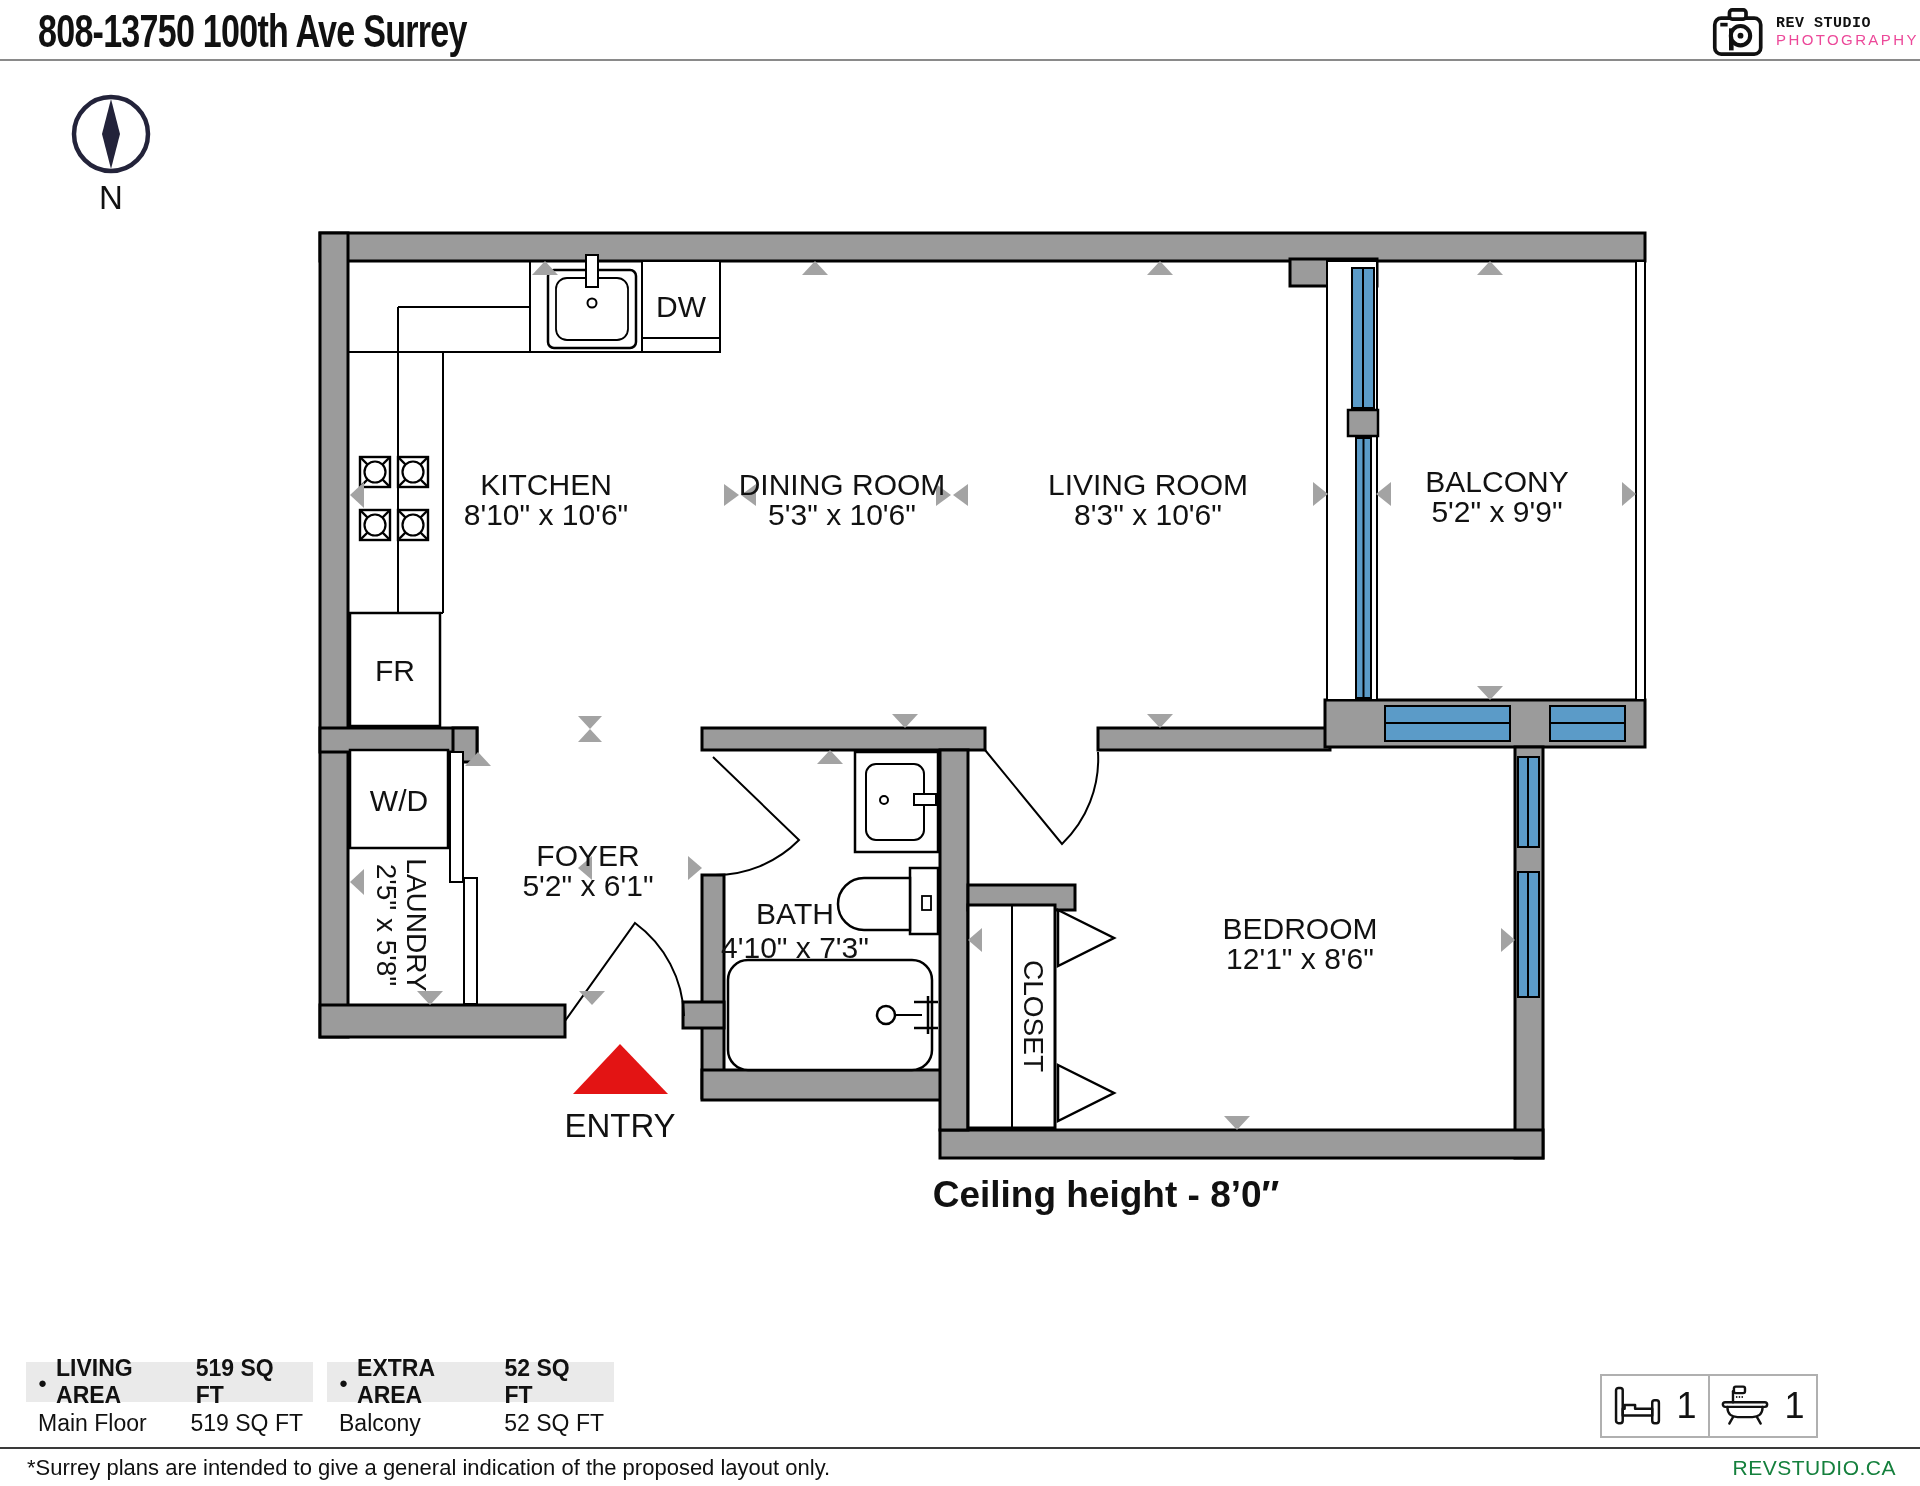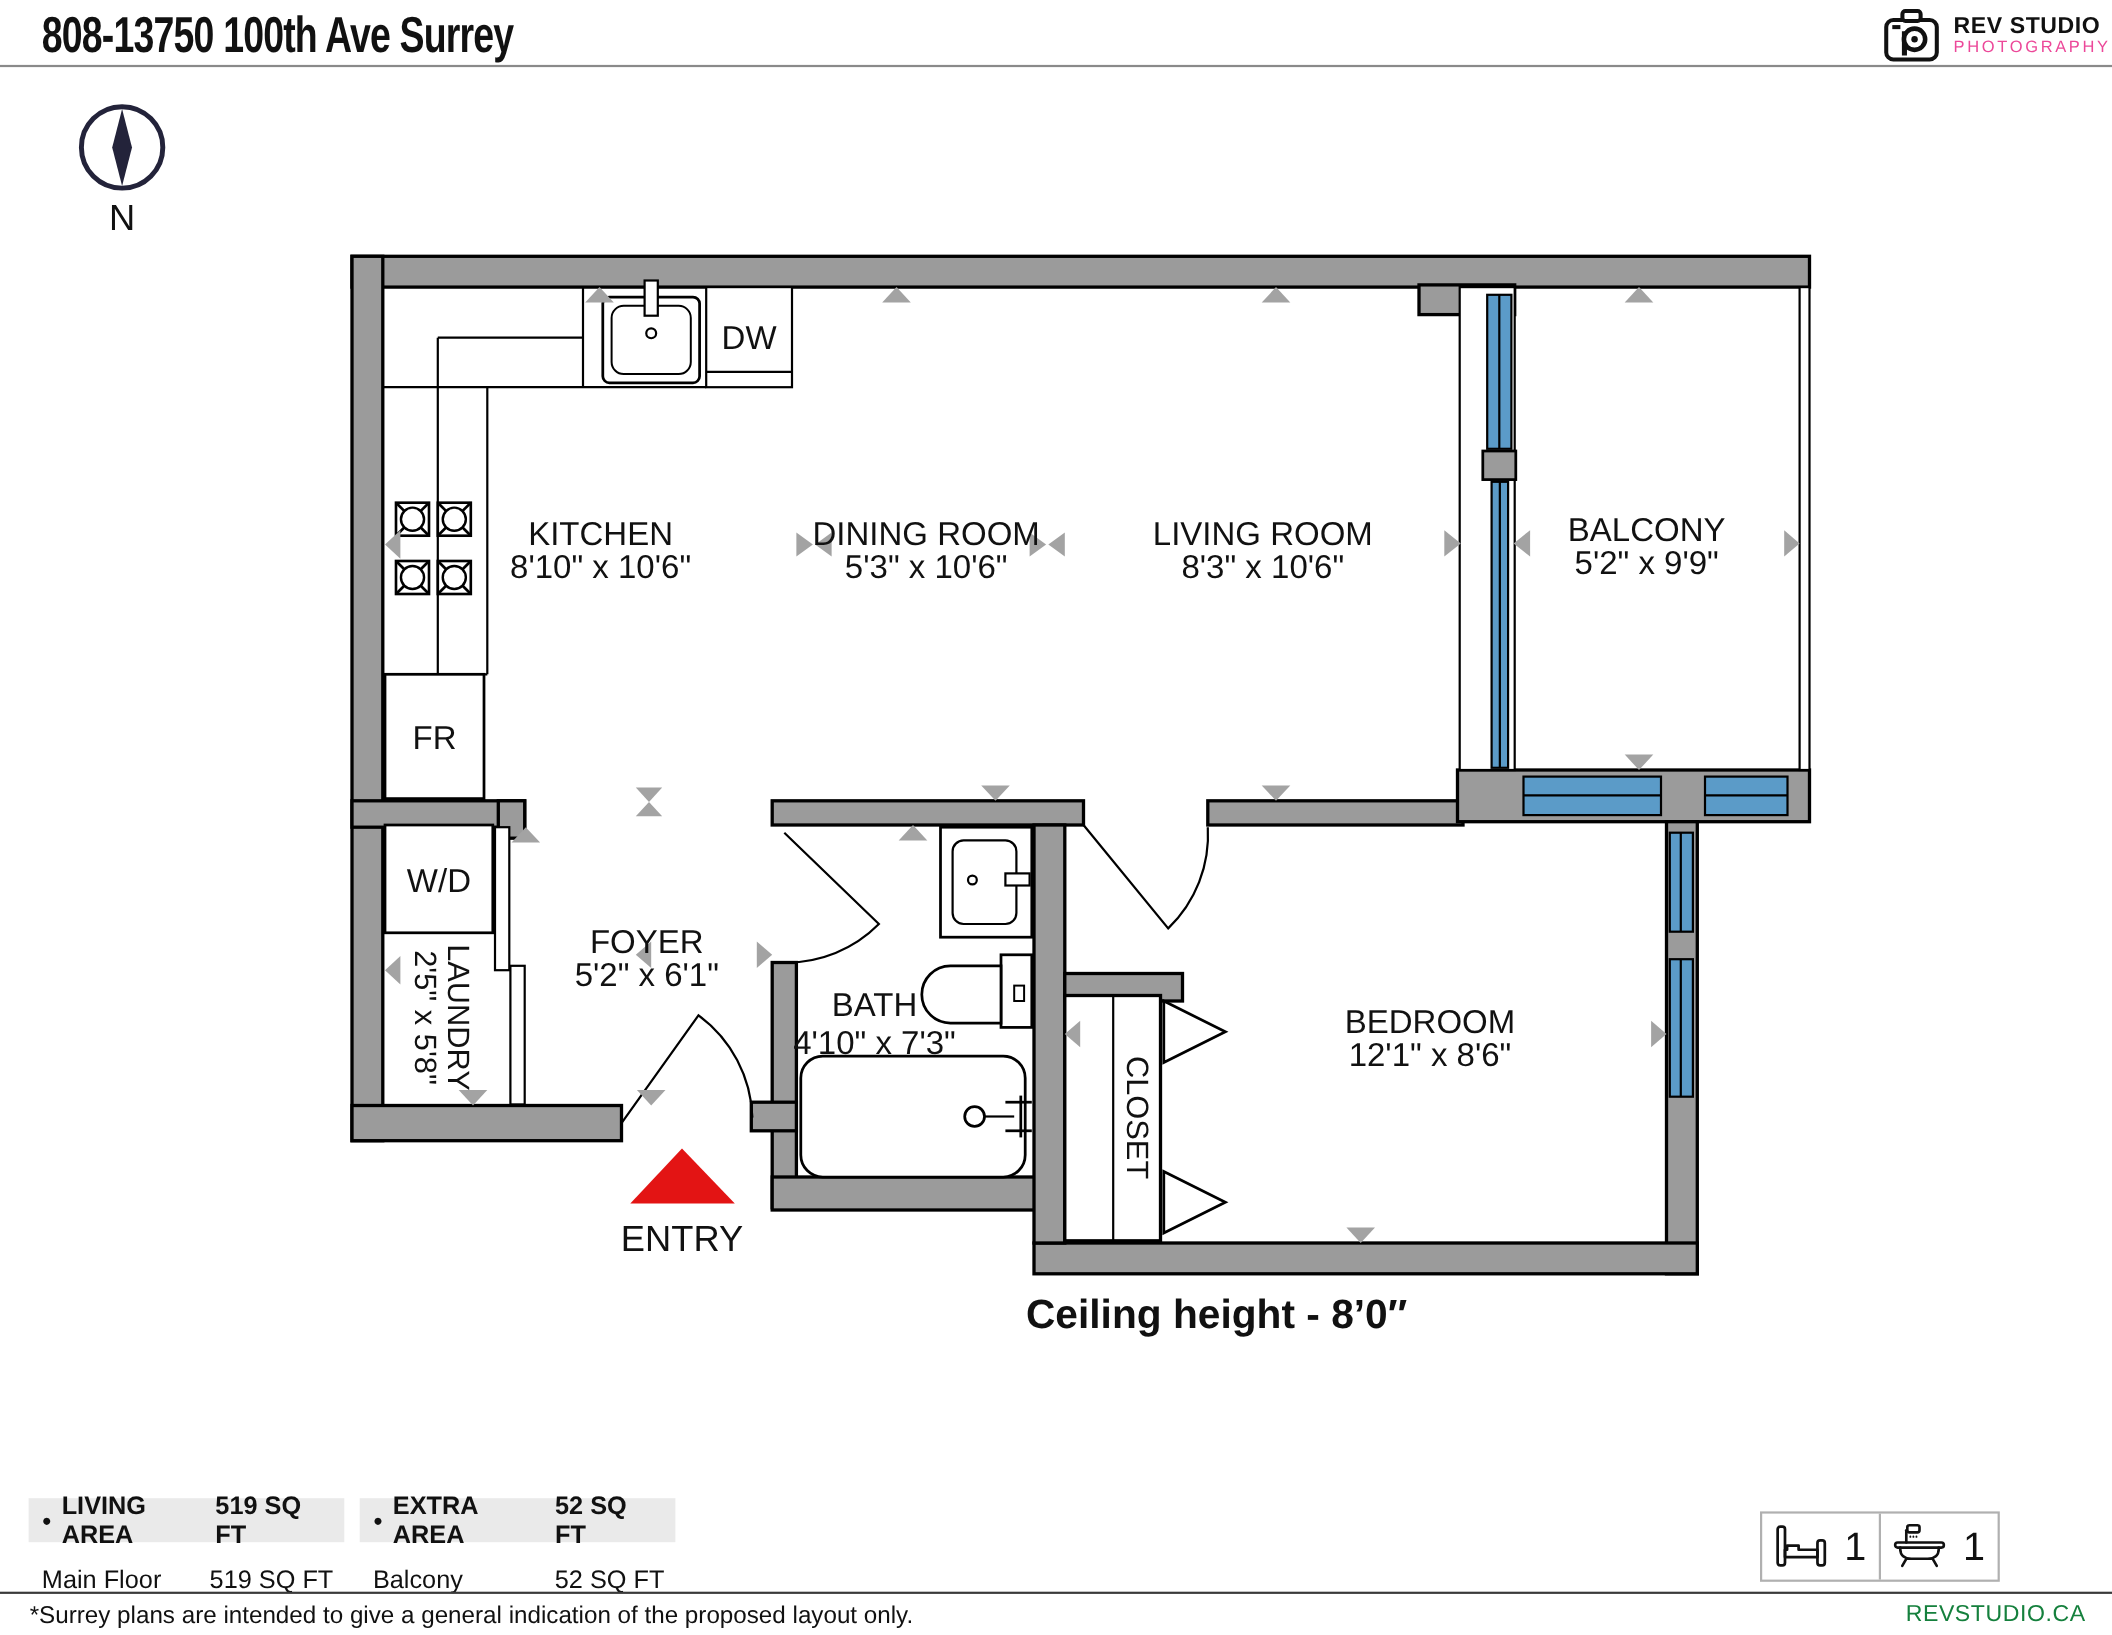--- a/index.html
+++ b/index.html
@@ -3,32 +3,32 @@
 <meta charset="utf-8">
 <style>
   html,body{margin:0;padding:0;background:#fff;}
   .page{position:relative;width:1920px;height:1486px;background:#fff;overflow:hidden;
         font-family:"Liberation Sans",sans-serif;color:#111;}
   .title{position:absolute;left:38px;top:4px;font-size:46px;font-weight:700;letter-spacing:-1px;
          transform:scaleX(.74);transform-origin:left top;white-space:nowrap;}
   .header-rule{position:absolute;left:0;top:59px;width:1920px;height:2px;background:#8a8a8a;}
   .logo{position:absolute;left:1712px;top:7px;display:flex;align-items:center;gap:7px;}
   .logo-text{display:flex;flex-direction:column;line-height:1.05;}
-  .logo-name{font-size:21px;font-weight:800;letter-spacing:.5px;white-space:nowrap;}
+  .logo-name{font-size:15px;font-weight:800;letter-spacing:.5px;white-space:nowrap;font-family:Liberation Mono, monospace;}
   .logo-sub{font-size:15px;color:#ec4899;letter-spacing:2.4px;white-space:nowrap;}
   .plan-svg{position:absolute;left:0;top:0;}
   .floor-summary{position:absolute;left:856px;top:1172px;width:500px;text-align:center;
                  font-size:37px;font-weight:700;line-height:45px;}
   .legend{position:absolute;top:1362px;width:287px;font-size:23px;}
   .legend .hd{height:40px;background:#eaeaea;display:flex;align-items:center;
               justify-content:space-between;padding:0 10px 0 12px;font-weight:700;}
   .legend .hd .lft{display:flex;align-items:center;gap:9px;}
   .legend .bullet{font-size:15px;line-height:1;}
   .legend .row{height:37px;display:flex;align-items:center;justify-content:space-between;
-               padding:16px 10px 0 12px;}
+               padding:3px 10px 0 12px;}
   .counts-box{position:absolute;left:1600px;top:1374px;width:218px;height:64px;
               border:2px solid #b0b0b0;display:flex;box-sizing:border-box;}
   .counts-cell{flex:1;display:flex;align-items:center;justify-content:center;gap:15px;}
   .counts-cell + .counts-cell{border-left:2px solid #b0b0b0;}
   .counts-num{font-size:36px;}
   .footer-rule{position:absolute;left:0;top:1447px;width:1920px;height:2px;background:#3a3a3a;}
   .footer-left{position:absolute;left:27px;top:1455px;font-size:22px;}
   .footer-center{position:absolute;left:50%;transform:translateX(-52%);top:1455px;font-size:22px;white-space:nowrap;}
   .footer-right{position:absolute;right:24px;top:1456px;font-size:21px;color:#15803d;letter-spacing:.5px;}
   svg text{font-family:"Liberation Sans",sans-serif;fill:#111;}

